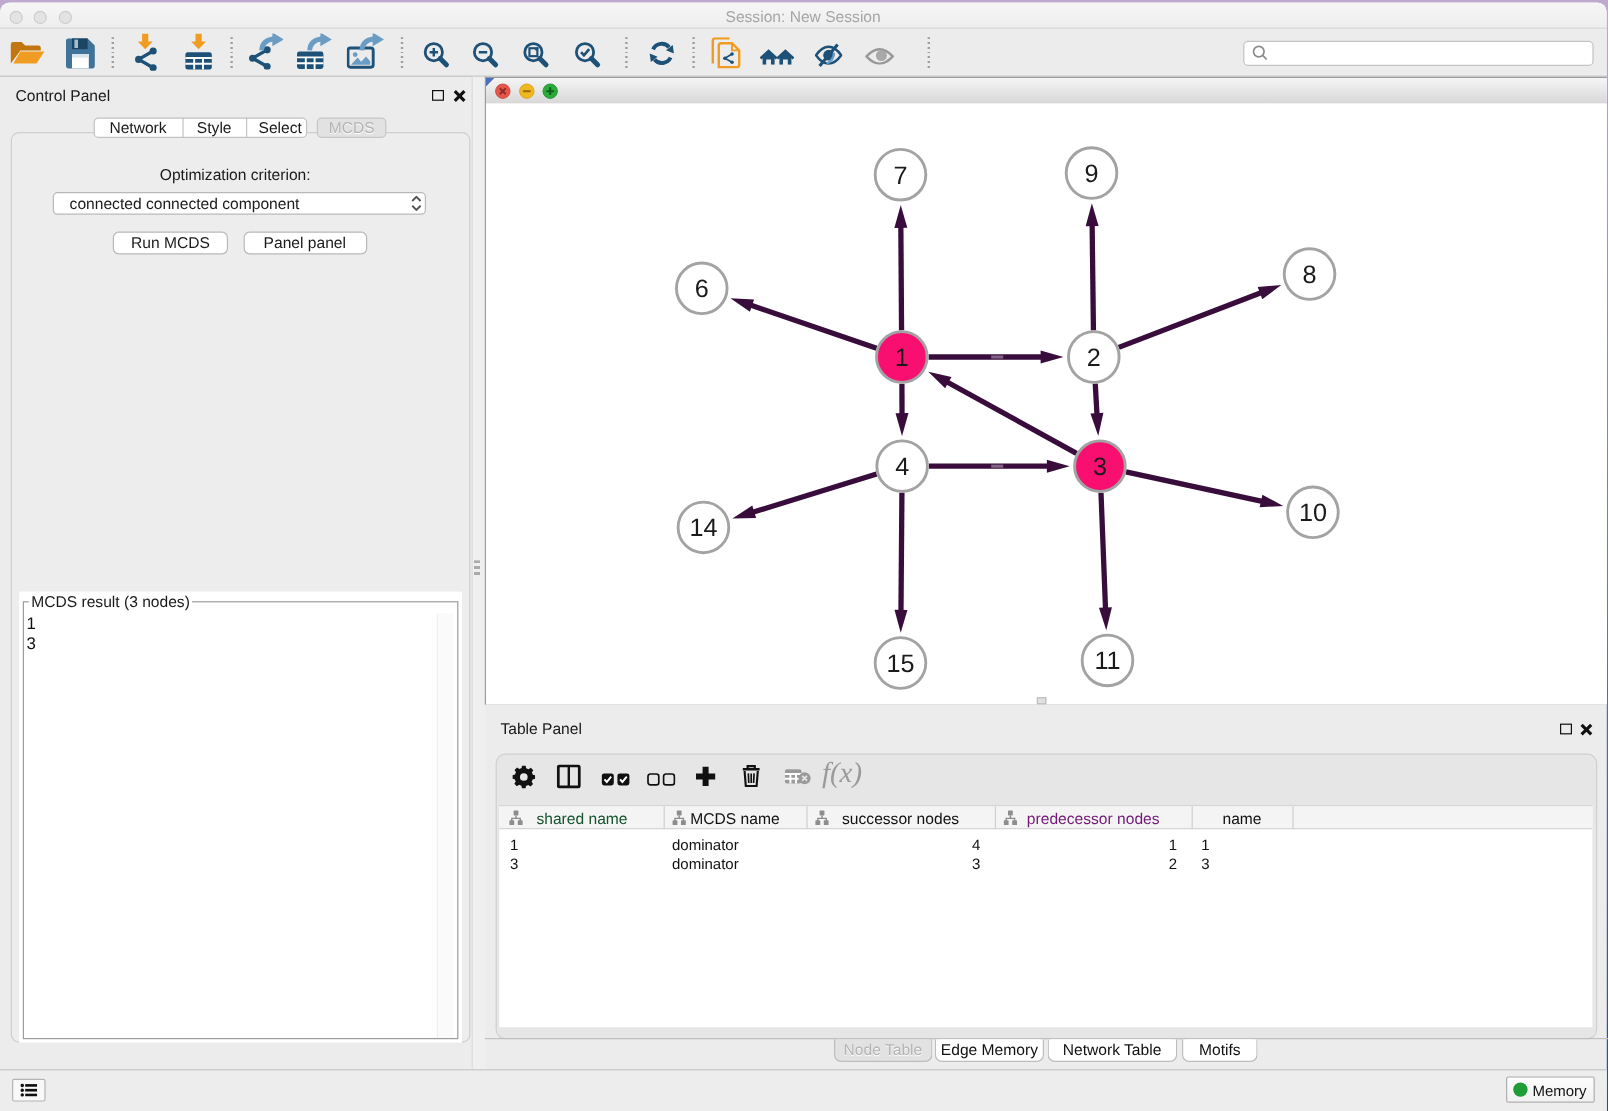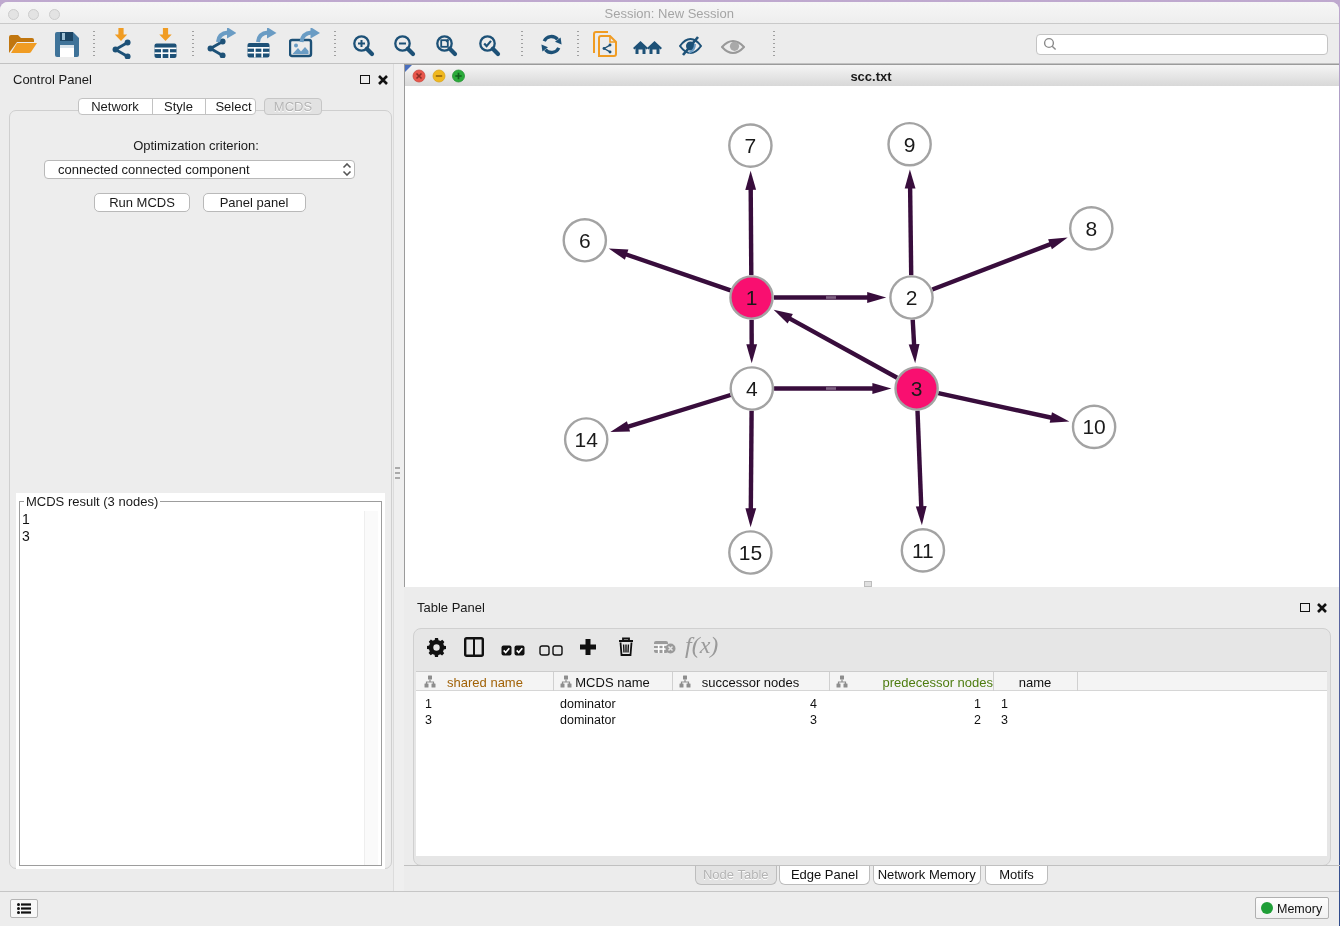--- a/index.html
+++ b/index.html
@@ -170,21 +170,20 @@
         <div class="abs" style="left:408.7px;top:70px;"></div>
       </div>
       <svg class="abs" width="60" height="14" viewBox="0 0 60 14" style="left:412px;top:69px;">
 <circle cx="7" cy="7" r="6" fill="#e8564b" stroke="#c94a40" stroke-width="0.8"></circle>
 <path d="M4.5 4.5 L9.5 9.5 M9.5 4.5 L4.5 9.5" stroke="#8c2d26" stroke-width="1.6"></path>
 <circle cx="27" cy="7" r="6" fill="#f0b81f" stroke="#d9a41c" stroke-width="0.8"></circle>
 <path d="M23.8 7 H30.2" stroke="#99690e" stroke-width="1.7"></path>
 <circle cx="46.5" cy="7" r="6" fill="#2aab3a" stroke="#259233" stroke-width="0.8"></circle>
 <path d="M43.3 7 H49.7 M46.5 3.8 V10.2" stroke="#115e1d" stroke-width="1.7"></path>
 </svg>
-      <div class="abs" style="left:404px;top:68.5px;width:934px;text-align:center;font-size:13px;font-weight:700;color:#1a1a1a;">scc.txt</div>
       <div class="abs" style="left:405px;top:86px;width:933.5px;height:501px;background:#fff;">
         <svg width="935" height="501" viewBox="0 0 935 501" style="position:absolute;left:0;top:0;">
           <line x1="346.3" y1="189.3" x2="345.7" y2="101.8" stroke="#380d3c" stroke-width="4.4"></line>
           <polygon points="345.6,84.8 351.1,103.8 340.3,103.9" fill="#380d3c"></polygon>
           <line x1="325.5" y1="204.3" x2="219.8" y2="168.0" stroke="#380d3c" stroke-width="4.4"></line>
           <polygon points="203.7,162.5 223.4,163.6 219.9,173.8" fill="#380d3c"></polygon>
           <line x1="368.8" y1="211.5" x2="464.2" y2="211.5" stroke="#380d3c" stroke-width="4.4"></line>
           <polygon points="481.2,211.5 462.2,216.9 462.2,206.1" fill="#380d3c"></polygon>
           <line x1="346.6" y1="233.7" x2="346.7" y2="260.3" stroke="#380d3c" stroke-width="4.4"></line>
           <polygon points="346.7,277.3 341.3,258.3 352.1,258.2" fill="#380d3c"></polygon>
@@ -274,21 +273,21 @@
           <line x1="0" y1="9.0" x2="14" y2="9.0" stroke="#fff" stroke-width="1.6"></line>
           <line x1="4.666666666666667" y1="5.0" x2="4.666666666666667" y2="13" stroke="#fff" stroke-width="1.6"></line>
           <line x1="9.333333333333334" y1="5.0" x2="9.333333333333334" y2="13" stroke="#fff" stroke-width="1.6"></line>
           <circle cx="16.5" cy="8.5" r="5" fill="#9a9a9a"></circle>
           <path d="M14.5 6.5 l4 4 M18.5 6.5 l-4 4" stroke="#e6e6e6" stroke-width="1.5"></path>
         </svg></div>
       <div style="position:absolute;left:685px;top:632px;font-family:'Liberation Serif',serif;font-style:italic;font-size:24px;color:#9a9a9a;">f(x)</div>
       <div class="abs" style="left:416px;top:671px;width:911px;height:185px;background:#fff;border-top:1px solid #ccc;"></div>
       <div class="abs" style="left:416px;top:672px;width:911px;height:19px;background:#f4f4f4;border-bottom:1px solid #d6d6d6;"></div>
       <div class="abs" style="left:553px;top:672px;height:19px;border-left:1px solid #d0d0d0;"></div>
-      <div class="abs" style="left:417px;top:675px;width:136px;text-align:center;font-size:13px;color:#a16207;">shared name</div>
+      <div class="abs" style="left:417px;top:675px;width:136px;text-align:center;font-size:13px;color:#14532d;">shared name</div>
       <svg width="12" height="13" viewBox="0 0 12 13" style="position:absolute;left:424px;top:675px;">
         <rect x="4" y="0.5" width="4" height="4" rx="0.5" fill="#8d8d8d"></rect>
         <path d="M6 4.5 V7 M2.5 9 V7 H9.5 V9" stroke="#8d8d8d" stroke-width="1.2" fill="none"></path>
         <rect x="0.5" y="8.6" width="4" height="4" rx="0.5" fill="#8d8d8d"></rect>
         <rect x="7.5" y="8.6" width="4" height="4" rx="0.5" fill="#8d8d8d"></rect>
       </svg>
       <div class="abs" style="left:672px;top:672px;height:19px;border-left:1px solid #d0d0d0;"></div>
       <div class="abs" style="left:553px;top:675px;width:119px;text-align:center;font-size:13px;color:#111;">MCDS name</div>
       <svg width="12" height="13" viewBox="0 0 12 13" style="position:absolute;left:560px;top:675px;">
         <rect x="4" y="0.5" width="4" height="4" rx="0.5" fill="#8d8d8d"></rect>
@@ -298,43 +297,43 @@
       </svg>
       <div class="abs" style="left:829px;top:672px;height:19px;border-left:1px solid #d0d0d0;"></div>
       <div class="abs" style="left:672px;top:675px;width:157px;text-align:center;font-size:13px;color:#111;">successor nodes</div>
       <svg width="12" height="13" viewBox="0 0 12 13" style="position:absolute;left:679px;top:675px;">
         <rect x="4" y="0.5" width="4" height="4" rx="0.5" fill="#8d8d8d"></rect>
         <path d="M6 4.5 V7 M2.5 9 V7 H9.5 V9" stroke="#8d8d8d" stroke-width="1.2" fill="none"></path>
         <rect x="0.5" y="8.6" width="4" height="4" rx="0.5" fill="#8d8d8d"></rect>
         <rect x="7.5" y="8.6" width="4" height="4" rx="0.5" fill="#8d8d8d"></rect>
       </svg>
       <div class="abs" style="left:993px;top:672px;height:19px;border-left:1px solid #d0d0d0;"></div>
-      <div class="abs" style="left:829px;top:675px;width:164px;text-align:right;font-size:13px;color:#4d7c0f;">predecessor nodes</div>
+      <div class="abs" style="left:829px;top:675px;width:164px;text-align:center;font-size:13px;color:#701a75;">predecessor nodes</div>
       <svg width="12" height="13" viewBox="0 0 12 13" style="position:absolute;left:836px;top:675px;">
         <rect x="4" y="0.5" width="4" height="4" rx="0.5" fill="#8d8d8d"></rect>
         <path d="M6 4.5 V7 M2.5 9 V7 H9.5 V9" stroke="#8d8d8d" stroke-width="1.2" fill="none"></path>
         <rect x="0.5" y="8.6" width="4" height="4" rx="0.5" fill="#8d8d8d"></rect>
         <rect x="7.5" y="8.6" width="4" height="4" rx="0.5" fill="#8d8d8d"></rect>
       </svg>
       <div class="abs" style="left:1077px;top:672px;height:19px;border-left:1px solid #d0d0d0;"></div>
       <div class="abs" style="left:993px;top:675px;width:84px;text-align:center;font-size:13px;color:#111;">name</div>
       <div class="abs" style="left:425px;top:696.5px;font-size:12.5px;color:#111;">1</div>
       <div class="abs" style="left:560px;top:696.5px;font-size:12.5px;color:#111;">dominator</div>
       <div class="abs" style="left:700px;top:696.5px;width:117px;text-align:right;font-size:12.5px;color:#111;">4</div>
       <div class="abs" style="left:860px;top:696.5px;width:121px;text-align:right;font-size:12.5px;color:#111;">1</div>
       <div class="abs" style="left:1001px;top:696.5px;font-size:12.5px;color:#111;">1</div>
       <div class="abs" style="left:425px;top:712.5px;font-size:12.5px;color:#111;">3</div>
       <div class="abs" style="left:560px;top:712.5px;font-size:12.5px;color:#111;">dominator</div>
       <div class="abs" style="left:700px;top:712.5px;width:117px;text-align:right;font-size:12.5px;color:#111;">3</div>
       <div class="abs" style="left:860px;top:712.5px;width:121px;text-align:right;font-size:12.5px;color:#111;">2</div>
       <div class="abs" style="left:1001px;top:712.5px;font-size:12.5px;color:#111;">3</div>
       <div class="abs" style="left:404px;top:865px;width:936px;border-top:1px solid #c0c0c0;"></div>
       <div class="abs" style="left:695px;top:866px;width:81.5px;height:18.5px;background:#e2e2e2;border:1px solid #bdbdbd;border-top:none;border-radius:0 0 6px 6px;font-size:13px;text-align:center;line-height:17px;color:#b4b4b4;text-shadow:0 1px 0 #fff;">Node Table</div>
-      <div class="abs" style="left:779px;top:866px;width:91px;height:18.5px;background:#fff;border:1px solid #bdbdbd;border-top:none;border-radius:0 0 6px 6px;font-size:13px;text-align:center;line-height:17px;color:#111;">Edge Panel</div>
-      <div class="abs" style="left:872.5px;top:866px;width:108.5px;height:18.5px;background:#fff;border:1px solid #bdbdbd;border-top:none;border-radius:0 0 6px 6px;font-size:13px;text-align:center;line-height:17px;color:#111;">Network Memory</div>
+      <div class="abs" style="left:779px;top:866px;width:91px;height:18.5px;background:#fff;border:1px solid #bdbdbd;border-top:none;border-radius:0 0 6px 6px;font-size:13px;text-align:center;line-height:17px;color:#111;">Edge Memory</div>
+      <div class="abs" style="left:872.5px;top:866px;width:108.5px;height:18.5px;background:#fff;border:1px solid #bdbdbd;border-top:none;border-radius:0 0 6px 6px;font-size:13px;text-align:center;line-height:17px;color:#111;">Network Table</div>
       <div class="abs" style="left:985px;top:866px;width:63px;height:18.5px;background:#fff;border:1px solid #bdbdbd;border-top:none;border-radius:0 0 6px 6px;font-size:13px;text-align:center;line-height:17px;color:#111;">Motifs</div>
       <div class="abs" style="left:0;top:890.5px;width:1338.5px;height:36px;background:#ededed;border-top:1px solid #c6c6c6;"></div>
       <div class="abs" style="left:10px;top:898.5px;width:28px;height:19.5px;background:#f8f8f8;border:1px solid #b4b4b4;border-radius:2px;"></div>
       <svg class="abs" width="14" height="11" viewBox="0 0 14 11" style="left:17px;top:903px;">
 <circle cx="1.5" cy="1.5" r="1.5" fill="#111"></circle>
         <rect x="4" y="0.4" width="10" height="2.2" fill="#111"></rect>
 <circle cx="1.5" cy="5.5" r="1.5" fill="#111"></circle>
         <rect x="4" y="4.4" width="10" height="2.2" fill="#111"></rect>
 <circle cx="1.5" cy="9.5" r="1.5" fill="#111"></circle>
         <rect x="4" y="8.4" width="10" height="2.2" fill="#111"></rect>

